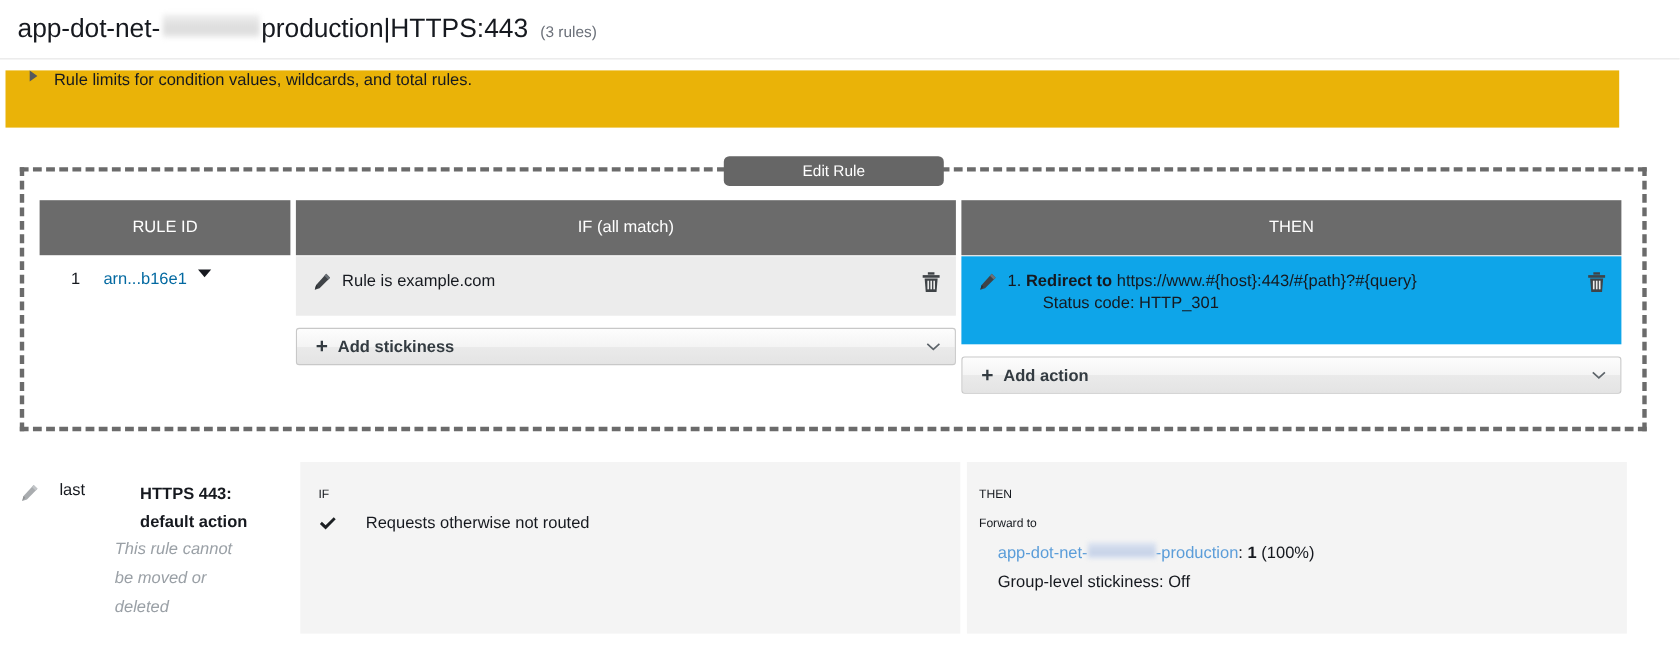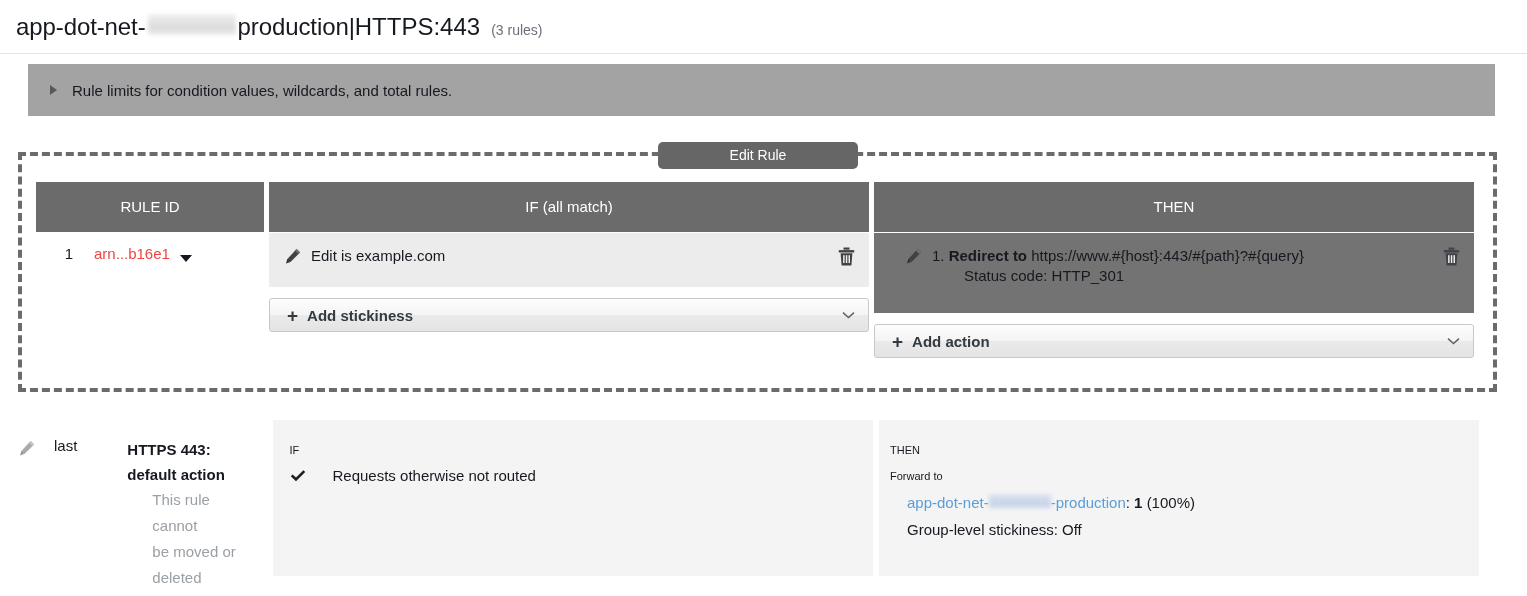--- a/index.html
+++ b/index.html
@@ -46,24 +46,24 @@
   }
   .title-count {
     font-size: 14px;
     color: #6b7079;
     margin-left: 11px;
   }
 
   
   .info-panel {
     position: absolute;
-    left: 28px; top: 64px;
+    left: 5px; top: 64px;
     width: 1467px; height: 52px;
-    background: #a3a3a3;
-    display: flex; align-items: center;
+    background: #eab308;
+    display: flex; 
     padding-left: 22px;
   }
   .disclosure-tri {
     width: 0; height: 0;
     border-left: 7px solid #56585c;
     border-top: 5px solid transparent;
     border-bottom: 5px solid transparent;
     margin-right: 15px;
     flex: none;
   }
@@ -114,22 +114,22 @@
 
   .rule-body-row { display: flex; margin-top: 1px; }
 
   .cell-ruleid {
     width: 228px; padding-top: 12px;
     display: flex; align-items: flex-start;
     font-size: 15px;
   }
   .ruleid-num { width: 37px; text-align: right; color: #16191f; }
   .ruleid-arn {
-    margin-left: 21px; color: #ef4444;
-    display: flex; align-items: flex-end;
+    margin-left: 21px; color: #0369a1;
+    display: flex; align-items: flex-start;
   }
   .caret-down {
     width: 0; height: 0;
     border-left: 6px solid transparent;
     border-right: 6px solid transparent;
     border-top: 7px solid #16191f;
     margin-left: 10px;
   }
 
   .col-if   { width: 600px; margin-left: 5px; }
@@ -146,22 +146,22 @@
     font-size: 15px;
   }
   .cond-text-wrap { flex: 1; padding-left: 10px; }
   .cond-text { color: #16191f; line-height: 19px; }
   .label-bold { font-weight: 700; }
   .mono-url { color: #16191f; }
   .sub-line { line-height: 22px; color: #16191f; }
   .indent-sub { padding-left: 32px; }
 
   .action-box {
-    background: #737373;
-    padding: 13px 0 16px 16px;
+    background: #0ea5e9;
+    padding: 13px 0 16px 0;
     min-height: 80px;
   }
 
   
   .pencil {
     flex: none;
     width: 16px; height: 16px;
     margin-top: 2px;
   }
   
@@ -203,21 +203,21 @@
   .def-ruleid {
     width: 256px;
     display: flex; align-items: flex-start;
     padding-top: 17px;
     font-size: 15px;
   }
   .def-pencil { flex: none; width: 16px; height: 16px; margin: 3px 0 0 3px; }
   .def-last { margin-left: 19px; color: #16191f; }
   .def-title-wrap { margin-left: 27px; width: 136px; }
   .def-title { font-weight: 700; line-height: 25px; color: #16191f; margin-left: 23px; }
-  .def-note { color: #9aa0a6; line-height: 26px; margin-left: 48px; }
+  .def-note { font-style: italic; color: #9aa0a6; line-height: 26px; }
 
   .def-if {
     width: 600px;
     background: #f4f4f4;
     margin-left: 0px;
     padding: 17px 0 0 17px;
   }
   .def-then {
     width: 600px;
     background: #f4f4f4;
@@ -285,21 +285,21 @@
     <div class="col-if">
       <div class="cond-box">
         <div class="cond-row">
           <svg class="pencil" viewBox="0 0 16 16">
             <path d="M11.6 0.9 L15.1 4.4 L5.5 14 L1.2 15.4 L2.4 11.0 Z" fill="#3f4347"></path>
             <path d="M11.6 0.9 L15.1 4.4 L13.4 6.1 L9.9 2.6 Z" fill="#6b7177"></path>
             <path d="M1.2 15.4 L2.4 11.0 L4.0 12.6 Z" fill="#2b2f33"></path>
           </svg>
           <div class="cond-text-wrap">
             <div class="cond-text">
-              <span>Edit is</span>
+              <span>Rule is</span>
               <span>example.com</span>
             </div>
           </div>
           <svg class="trash" viewBox="0 0 17 19">
             <rect x="5.5" y="0.5" width="6" height="2.2" fill="#3f4347"></rect>
             <rect x="0.8" y="3.1" width="15.4" height="2.4" fill="#3f4347"></rect>
             <path d="M2.6 6.2 h11.8 l-1.0 12.2 h-9.8 Z" fill="#3f4347"></path>
             <rect x="5.1" y="8.2" width="1.5" height="7.8" fill="#ececec"></rect>
             <rect x="7.8" y="8.2" width="1.5" height="7.8" fill="#ececec"></rect>
             <rect x="10.5" y="8.2" width="1.5" height="7.8" fill="#ececec"></rect>

